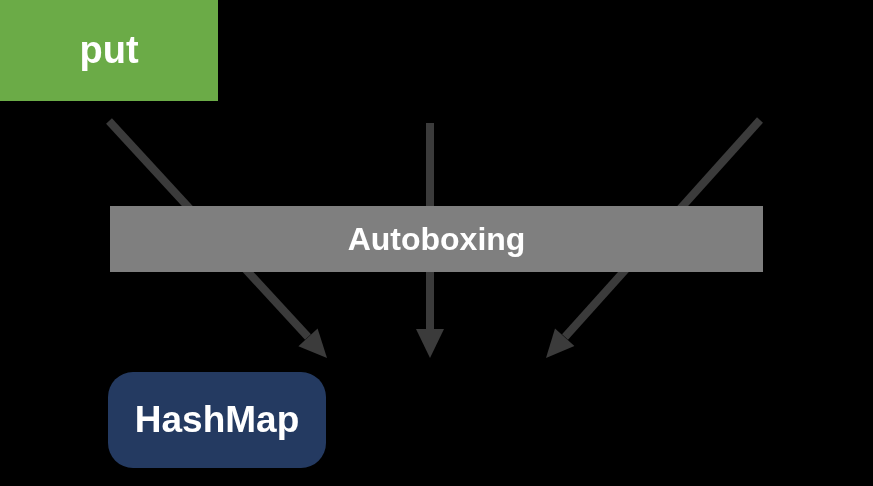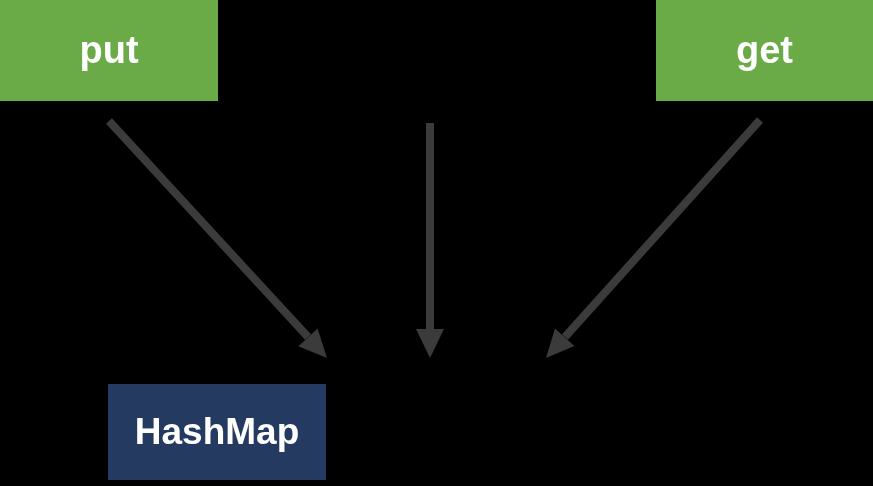--- a/index.html
+++ b/index.html
@@ -37,26 +37,27 @@
     left: 110px;
     top: 206px;
     width: 653px;
     height: 66px;
     background: var(--gray, #7F7F7F);
     z-index: 2;
     font-size: 32px;
   }
   .bottom-left {
     left: 108px;
-    top: 384px;
+    top: 372px;
     width: 218px;
     height: 96px;
     background: var(--navy, #243A61);
     z-index: 2;
     font-size: 37px;
+    border-radius: 25px;
   }
   .bottom-right {
     left: 328px;
     top: 384px;
     width: 419px;
     height: 96px;
     background: var(--blue, #4472C4);
     z-index: 2;
     font-size: 37px;
   }
@@ -92,23 +93,23 @@
       <line class="arrow-line" x1="760" y1="120" x2="565" y2="337"></line>
       <polygon class="arrow-head" points="546,358 555,328.5 574.4,345.9"></polygon>
     </g>
   </svg>
 
   <div class="abs flexc top-box box-put">
     <span>put</span>
   </div>
 
 
-  <div class="abs flexc top-box box-get">
-    <span>get</span>
+
+  <div class="abs flexc mid-bar">
+    <span>Autoboxing</span>
   </div>
-
 
   <div class="abs flexc bottom-left">
     <span>HashMap</span>
   </div>
 
 
 </div>
 
 </body></html>

